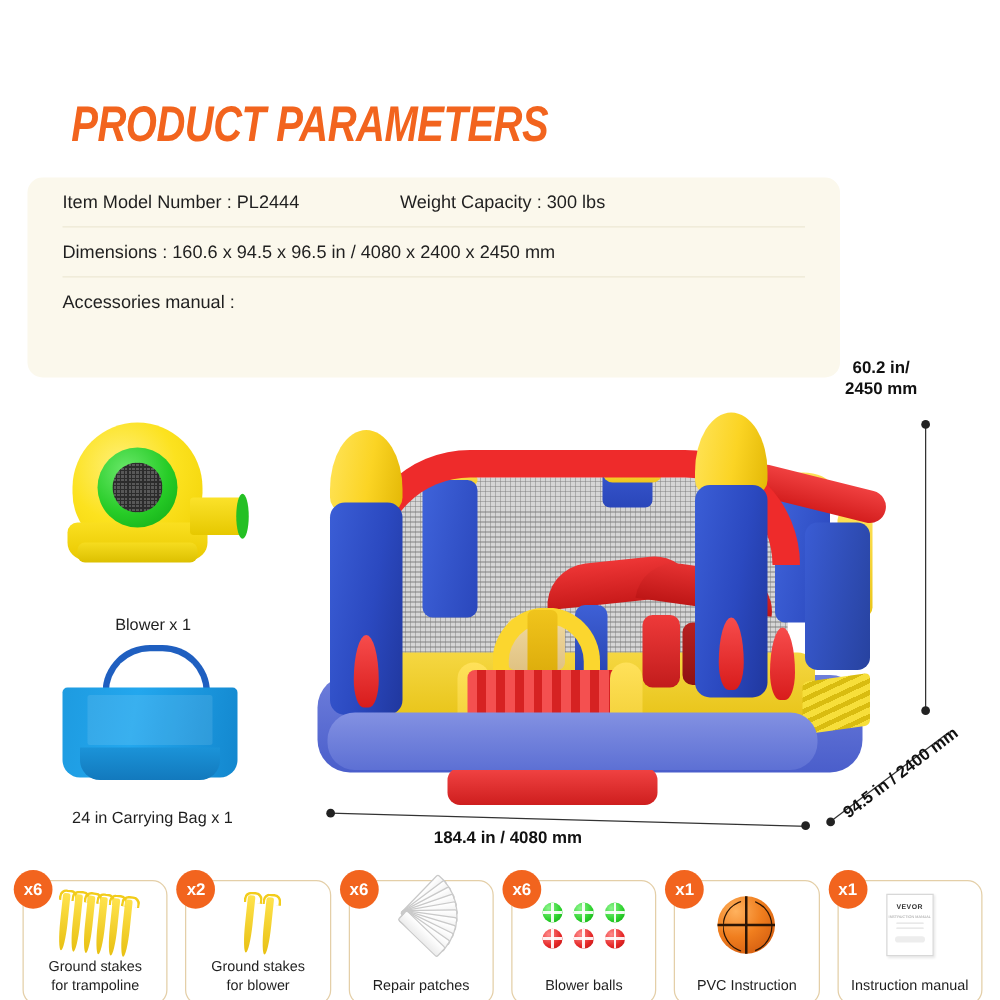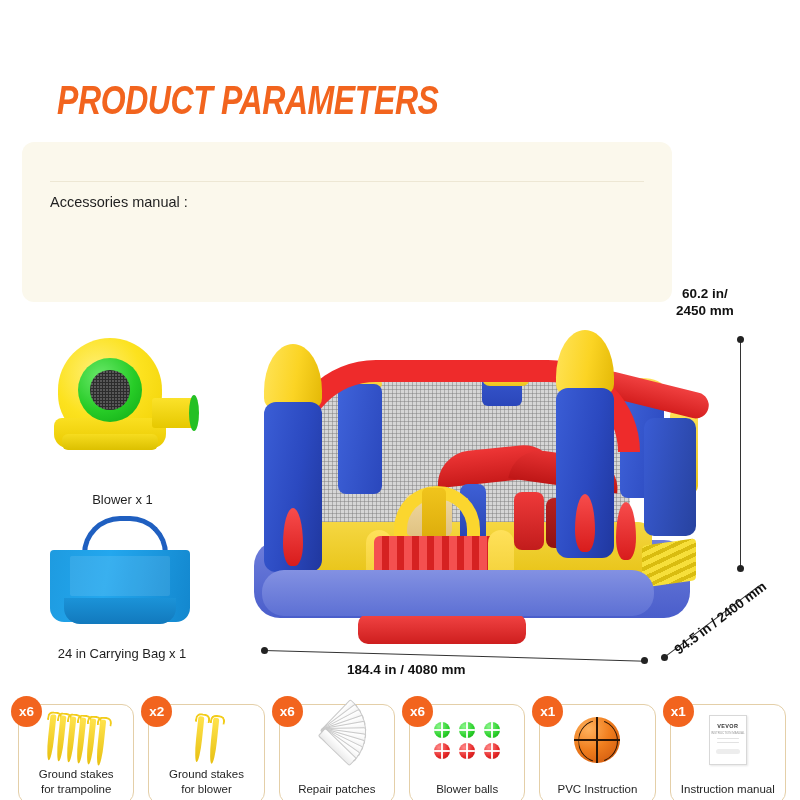--- a/index.html
+++ b/index.html
@@ -338,20 +338,25 @@
 </style>
 </head>
 <body>
 
 <div class="page">
 
   <div class="title">PRODUCT PARAMETERS</div>
 
   <div class="param-box">
     <div class="param-row">
+      <span class="param-col-a">Item Model Number : PL2444</span>
+      <span class="param-col-b">Weight Capacity : 300 lbs</span>
+    </div>
+    <div class="param-row">
+      <span>Dimensions : 160.6 x 94.5 x 96.5 in / 4080 x 2400 x 2450 mm</span>
     </div>
     <div class="param-row">
       <span>Accessories manual :</span>
     </div>
   </div>
 
   <div class="blower-wrap">
     <div class="blower-foot"></div>
     <div class="blower-body"></div>
     <div class="blower-nozzle"></div>

